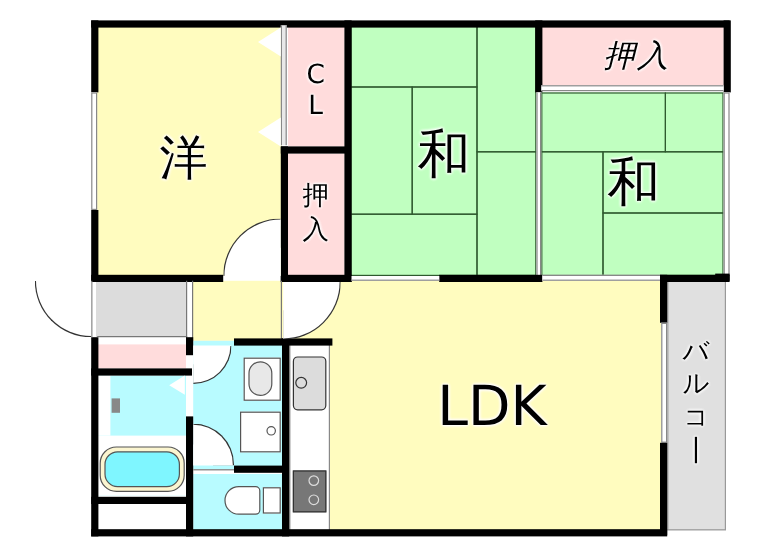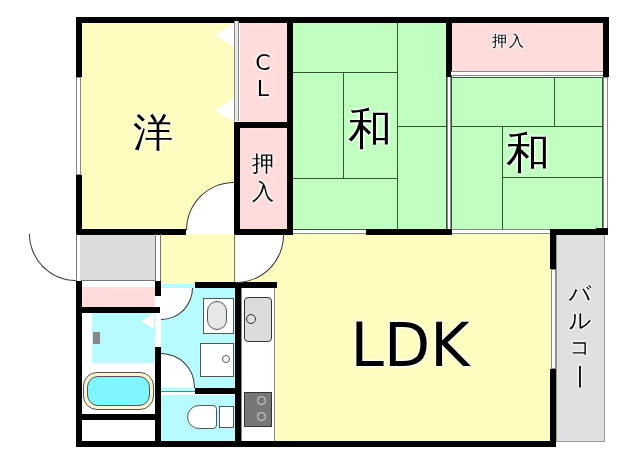--- a/index.html
+++ b/index.html
@@ -158,21 +158,21 @@
 <div class="label" style="left:128px;top:112px;width:50px;font-size:40px;">洋</div>
 <div class="label" style="left:248px;top:50px;width:30px;font-size:22px;line-height:26px;">
   <div>C</div>
   <div>L</div>
 </div>
 <div class="label" style="left:248px;top:150px;width:30px;font-size:22px;line-height:28px;">
   <div>押</div>
   <div>入</div>
 </div>
 <div class="label" style="left:342px;top:107px;width:56px;font-size:44px;">和</div>
-<div class="label" style="left:459px;top:34px;width:100px;font-size:15px;letter-spacing:2px;">押入</div>
+<div class="label" style="left:481px;top:34px;width:100px;font-size:26px;letter-spacing:2px;font-style:italic;">押入</div>
 <div class="label" style="left:500px;top:131px;width:56px;font-size:44px;">和</div>
-<div class="label" style="left:345px;top:315px;width:130px;font-size:60px;">LDK</div>
+<div class="label" style="left:345px;top:315px;width:130px;font-size:46px;">LDK</div>
 <div class="label" style="left:565px;top:280px;width:30px;font-size:22px;line-height:27px;">
   <div>バ</div>
   <div>ル</div>
   <div style="font-size:20px;">コ</div>
   <div style="font-size:22px;">|</div>
 </div>
 
 </body></html>

